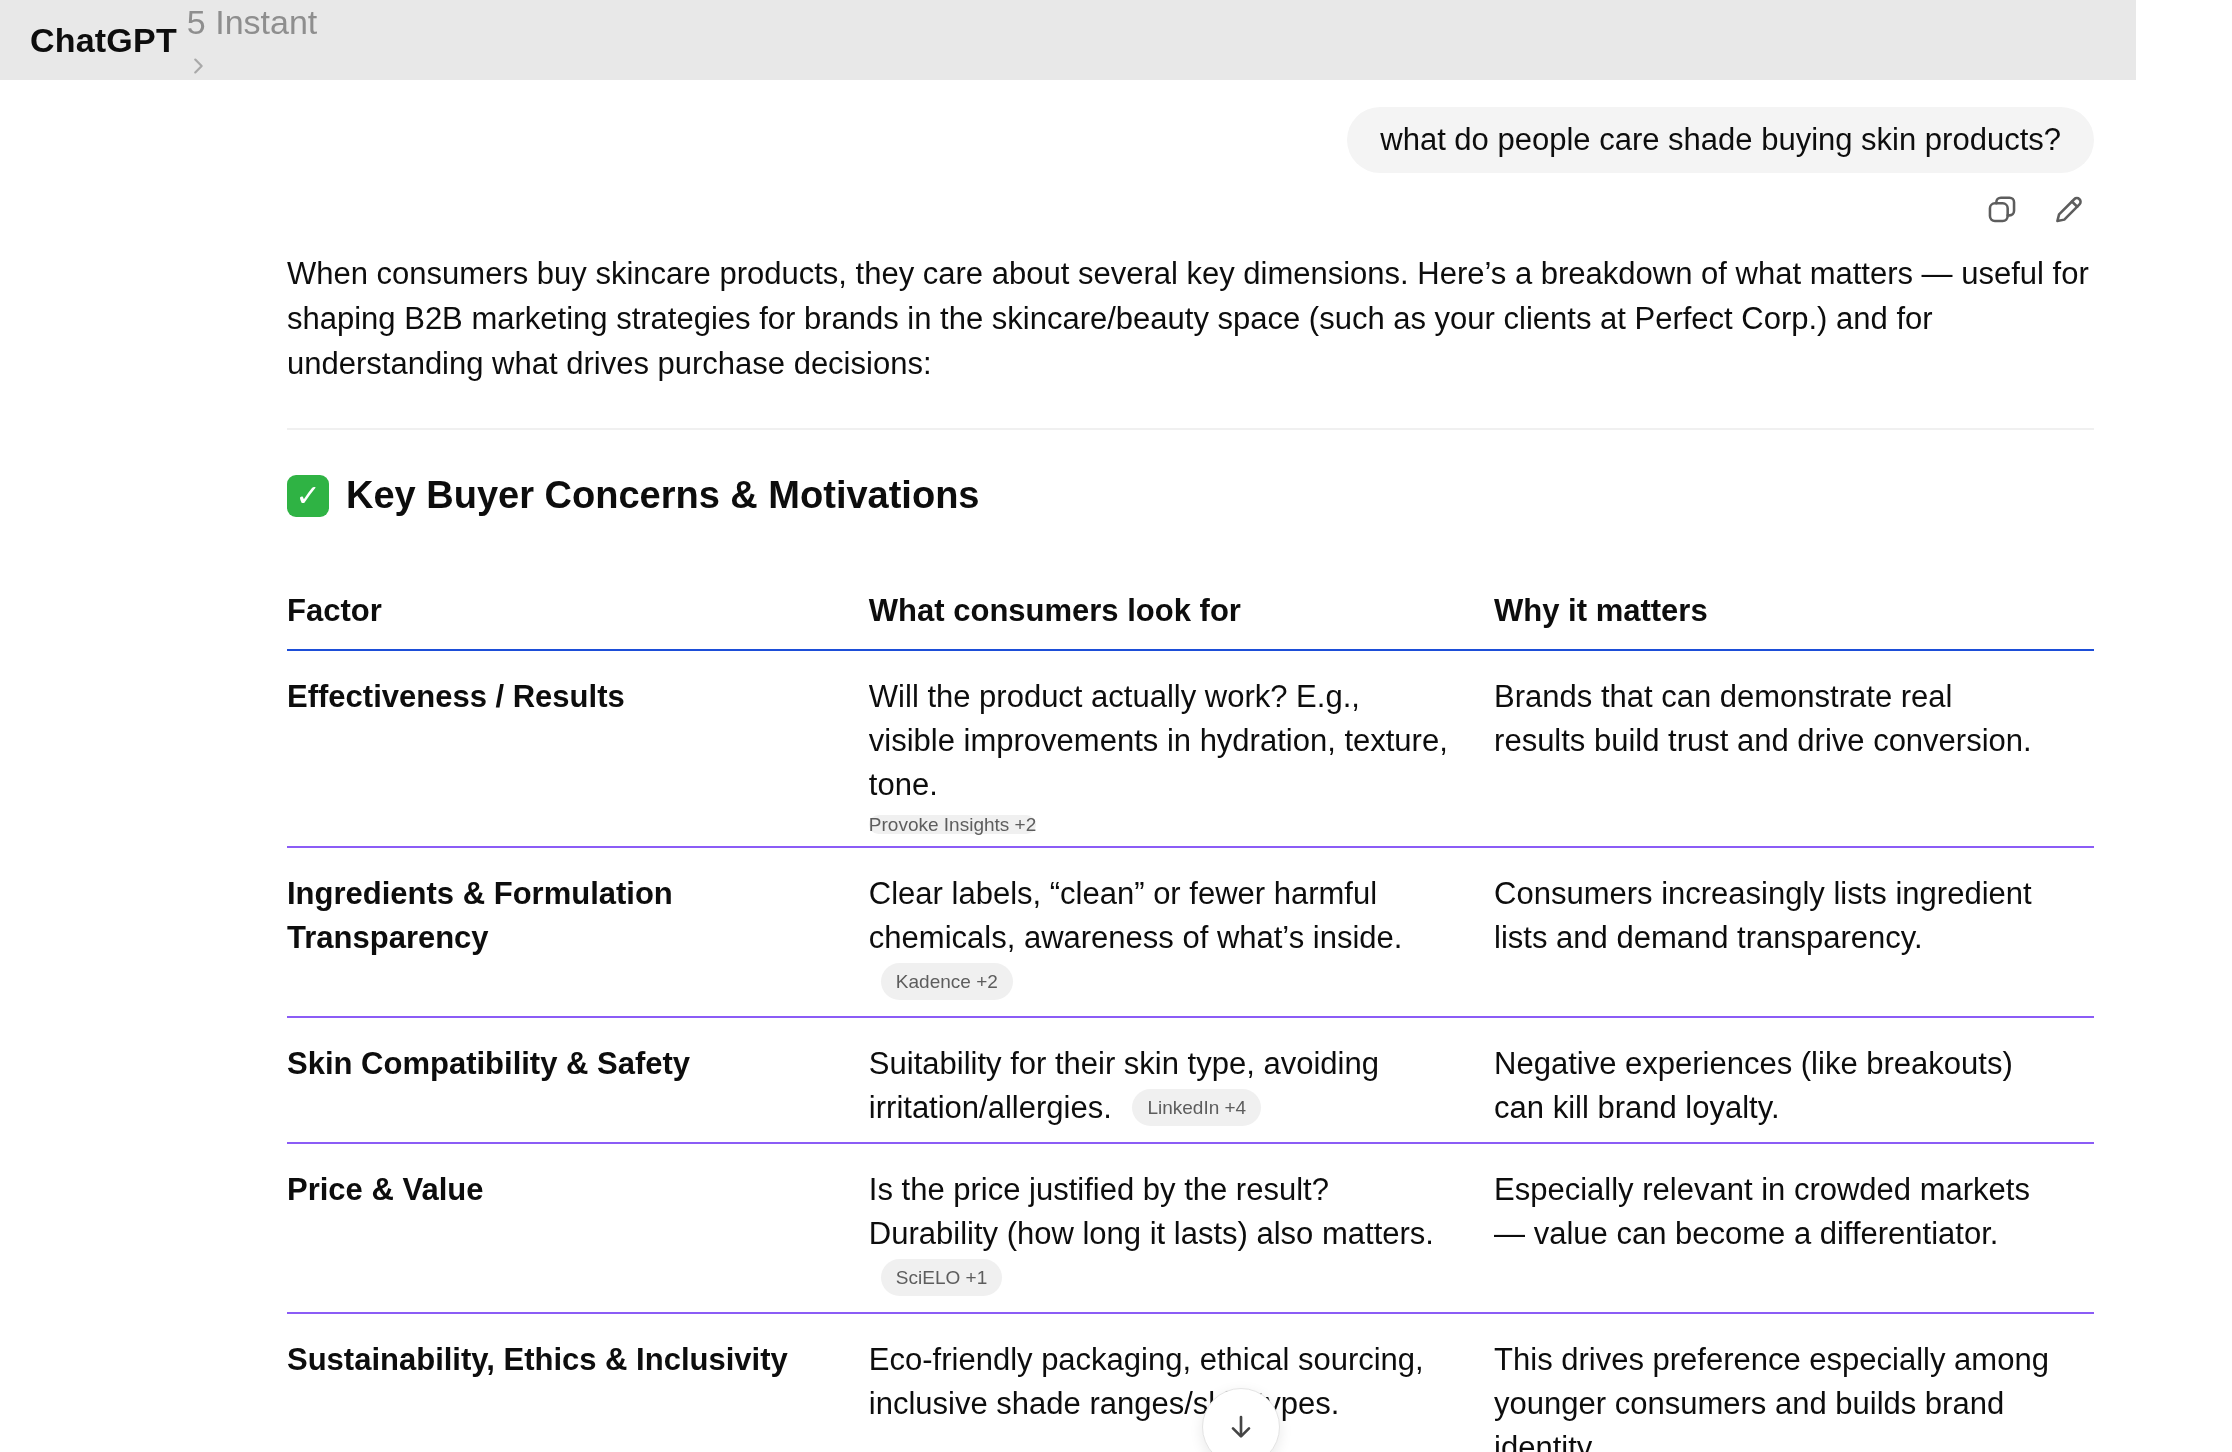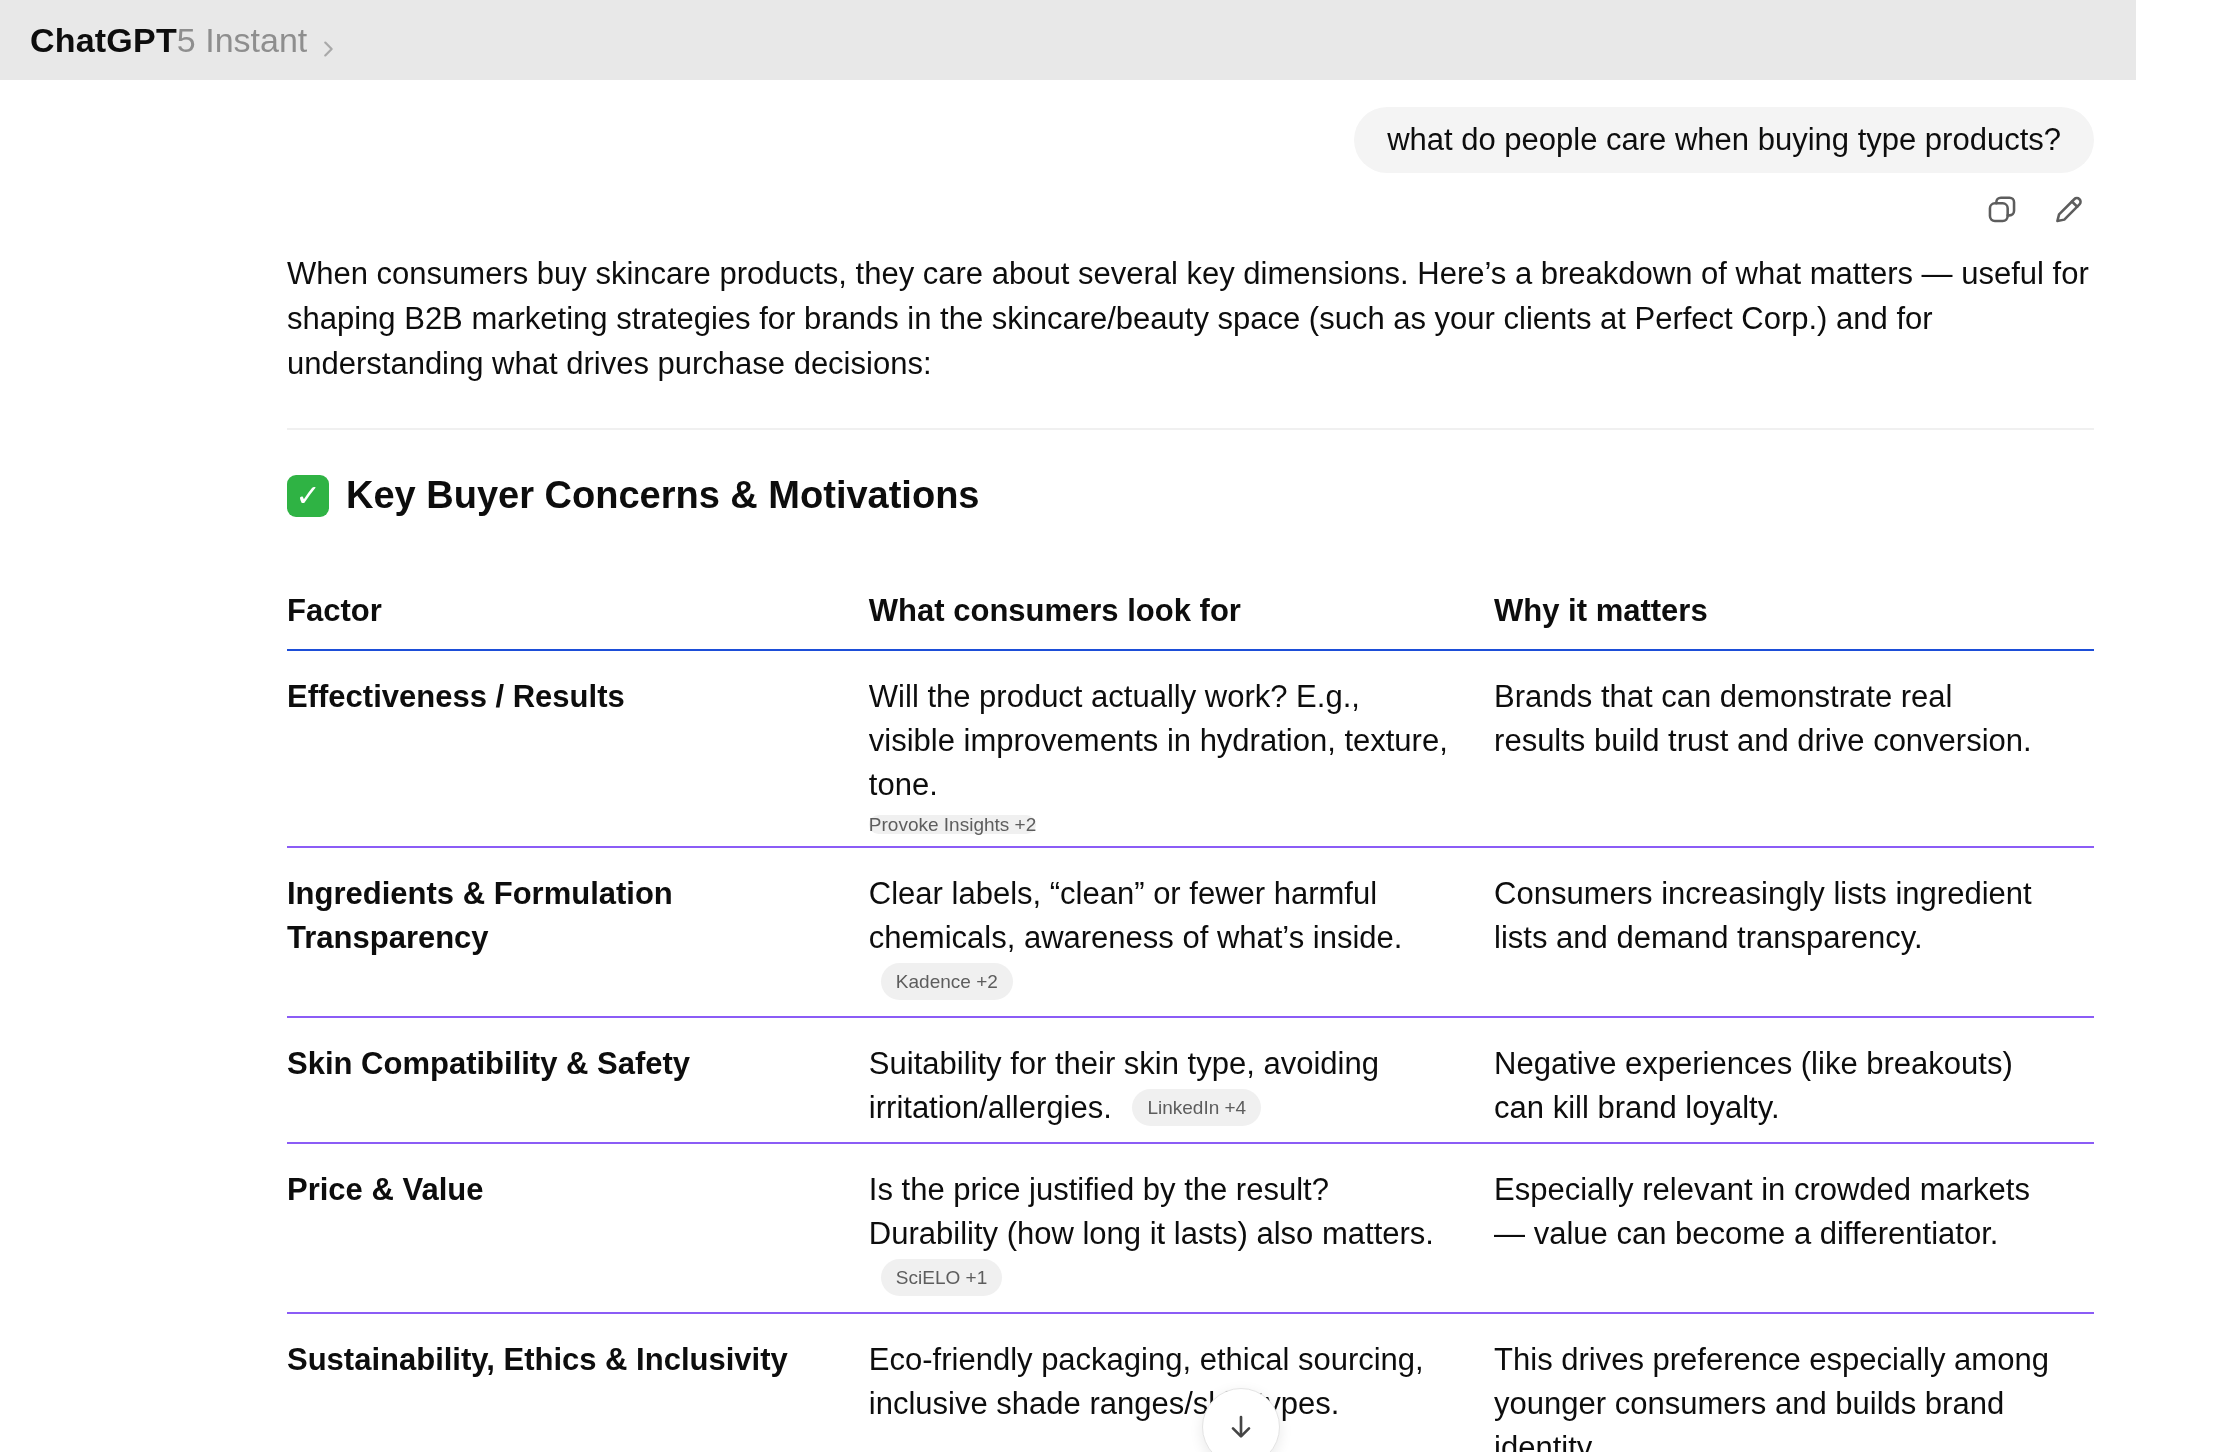--- a/index.html
+++ b/index.html
@@ -10,23 +10,23 @@
   }
   .page { position:relative; width:2136px; height:1452px; overflow:hidden; background:#fff; }
 
   
   .topbar {
     height:80px; background:#e8e8e8;
     display:flex; align-items:center; padding-left:30px;
   }
   .app-name { font-size:34px; font-weight:700; letter-spacing:.2px; }
   .model-switcher {
-    display:flex; align-items:flex-end; gap:10px; 
+    display:flex; align-items:flex-start; gap:10px; margin-left:10px;
     background:transparent; border:none; cursor:pointer;
-    font-family:inherit; font-size:34px; color:#8e8e8e;
+    font-family:inherit; font-size:34px; color:#8e8e8e;flex-direction:column;
   }
   .model-switcher svg { margin-top:3px; }
 
   
   .content { margin-left:287px; margin-right:42px; }
 
   .user-row { display:flex; justify-content:flex-end; margin-top:27px; }
   .bubble {
     background:#f4f4f4; border-radius:40px;
     padding:14px 33px; font-size:31px; line-height:38px;
@@ -101,21 +101,21 @@
       <svg width="22" height="22" viewBox="0 0 24 24">
         <path d="M9 5l7 7-7 7" fill="none" stroke="#a9a9a9" stroke-width="2.4" stroke-linecap="round" stroke-linejoin="round"></path>
       </svg>
     </button>
   </header>
 
   <main class="content">
 
     <div class="user-row">
       <div class="bubble">
-        <span>what do people care when buying type products?</span>
+        <span>what do people care shade buying skin products?</span>
       </div>
     </div>
 
     <div class="actions-row">
       <button class="icon-btn">
         <svg width="34" height="34" viewBox="0 0 24 24" fill="none" stroke="#5d5d5d" stroke-width="1.8" stroke-linecap="round" stroke-linejoin="round">
           <rect x="3.5" y="8" width="12.5" height="12.5" rx="3.5"></rect>
           <path d="M8 8V7.2A3.2 3.2 0 0 1 11.2 4h6.1a3.2 3.2 0 0 1 3.2 3.2v6.1a3.2 3.2 0 0 1-3.2 3.2H16"></path>
         </svg>
       </button>

